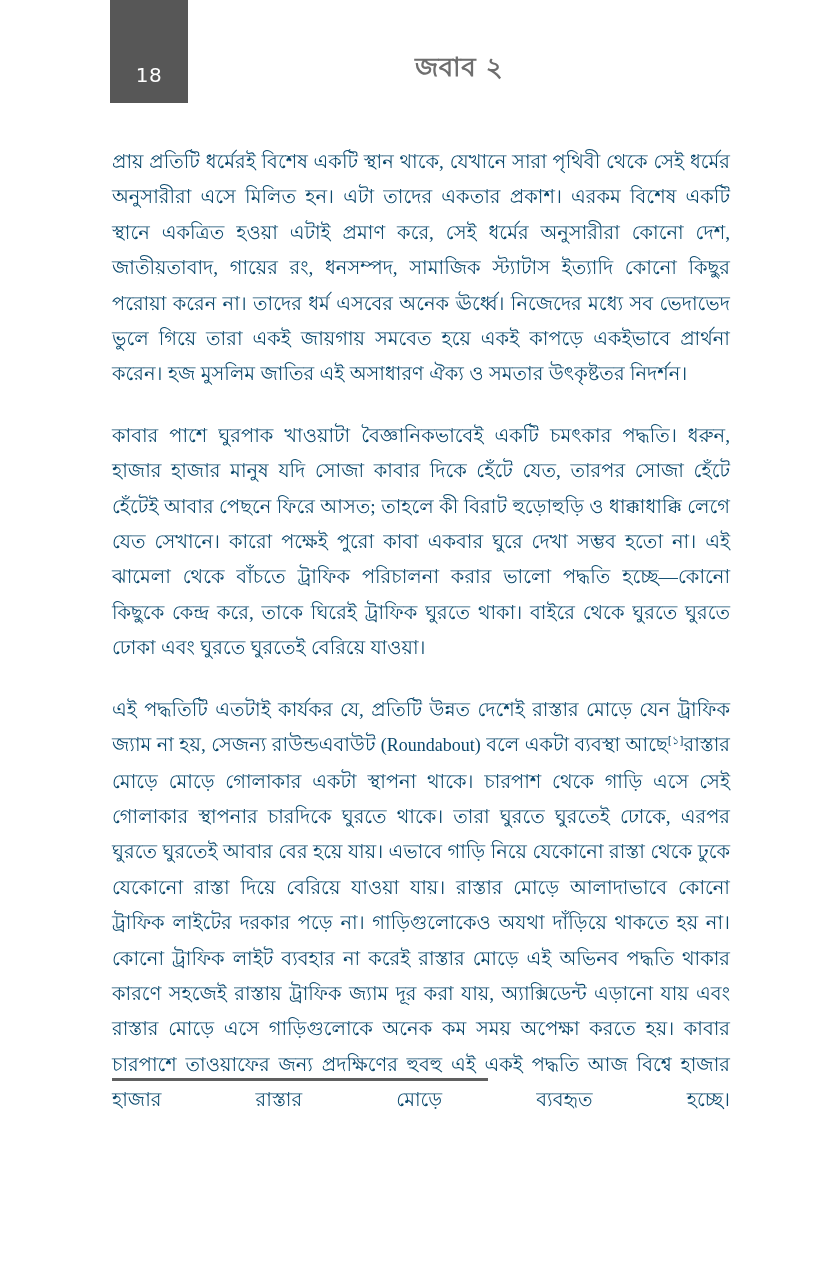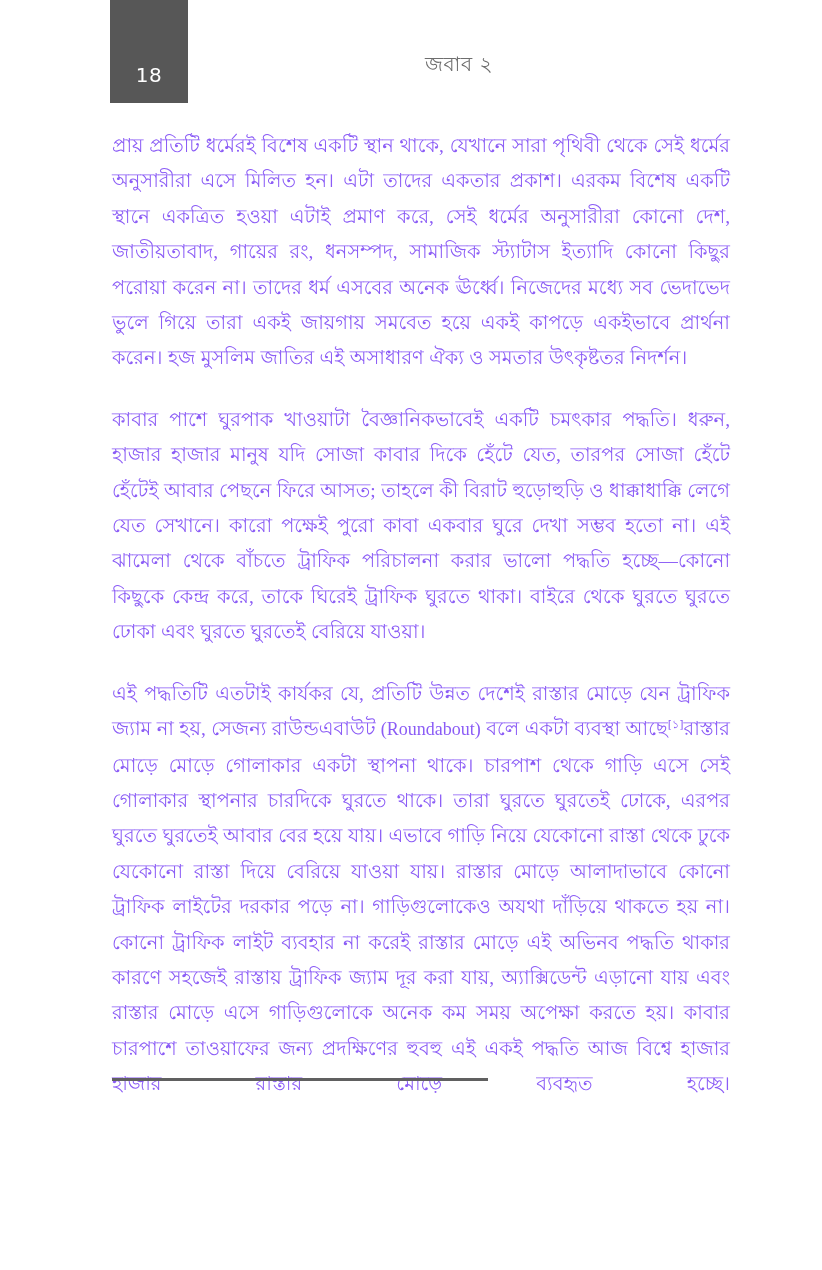--- a/index.html
+++ b/index.html
@@ -44,41 +44,41 @@
     font-family: "DejaVu Sans", sans-serif;
     letter-spacing: 0.5px;
   }
   .header-title {
     position: absolute;
     left: 188px;
     top: 54px;
     width: 542px;
     text-align: center;
     color: #6e6e6e;
-    font-size: 20px;
+    font-size: 26px;
     line-height: 1;
-    font-weight: normal;
+    font-weight: bold;
     font-family: "DejaVu Sans", sans-serif;
     letter-spacing: 0.5px;
   }
 
   
   .content {
     position: absolute;
     left: 112px;
     top: 128px;
     width: 618px;
   }
   .para {
-    margin: 0 0 26px 0;
+    margin: 16px 0 26px 0;
     text-align: justify;
     text-justify: inter-word;
     font-size: 19.4px;
     line-height: 35.4px;
-    color: #8b5cf6;
+    color: #0c4a6e;
     font-family: "Liberation Serif", "DejaVu Serif", serif;
     word-spacing: 0.5px;
   }
   .para:last-of-type { margin-bottom: 0; }
   .para.p-last { text-align: justify; }
   .para.p-last::after {
     content: "";
     display: inline-block;
     width: 100%;
   }

